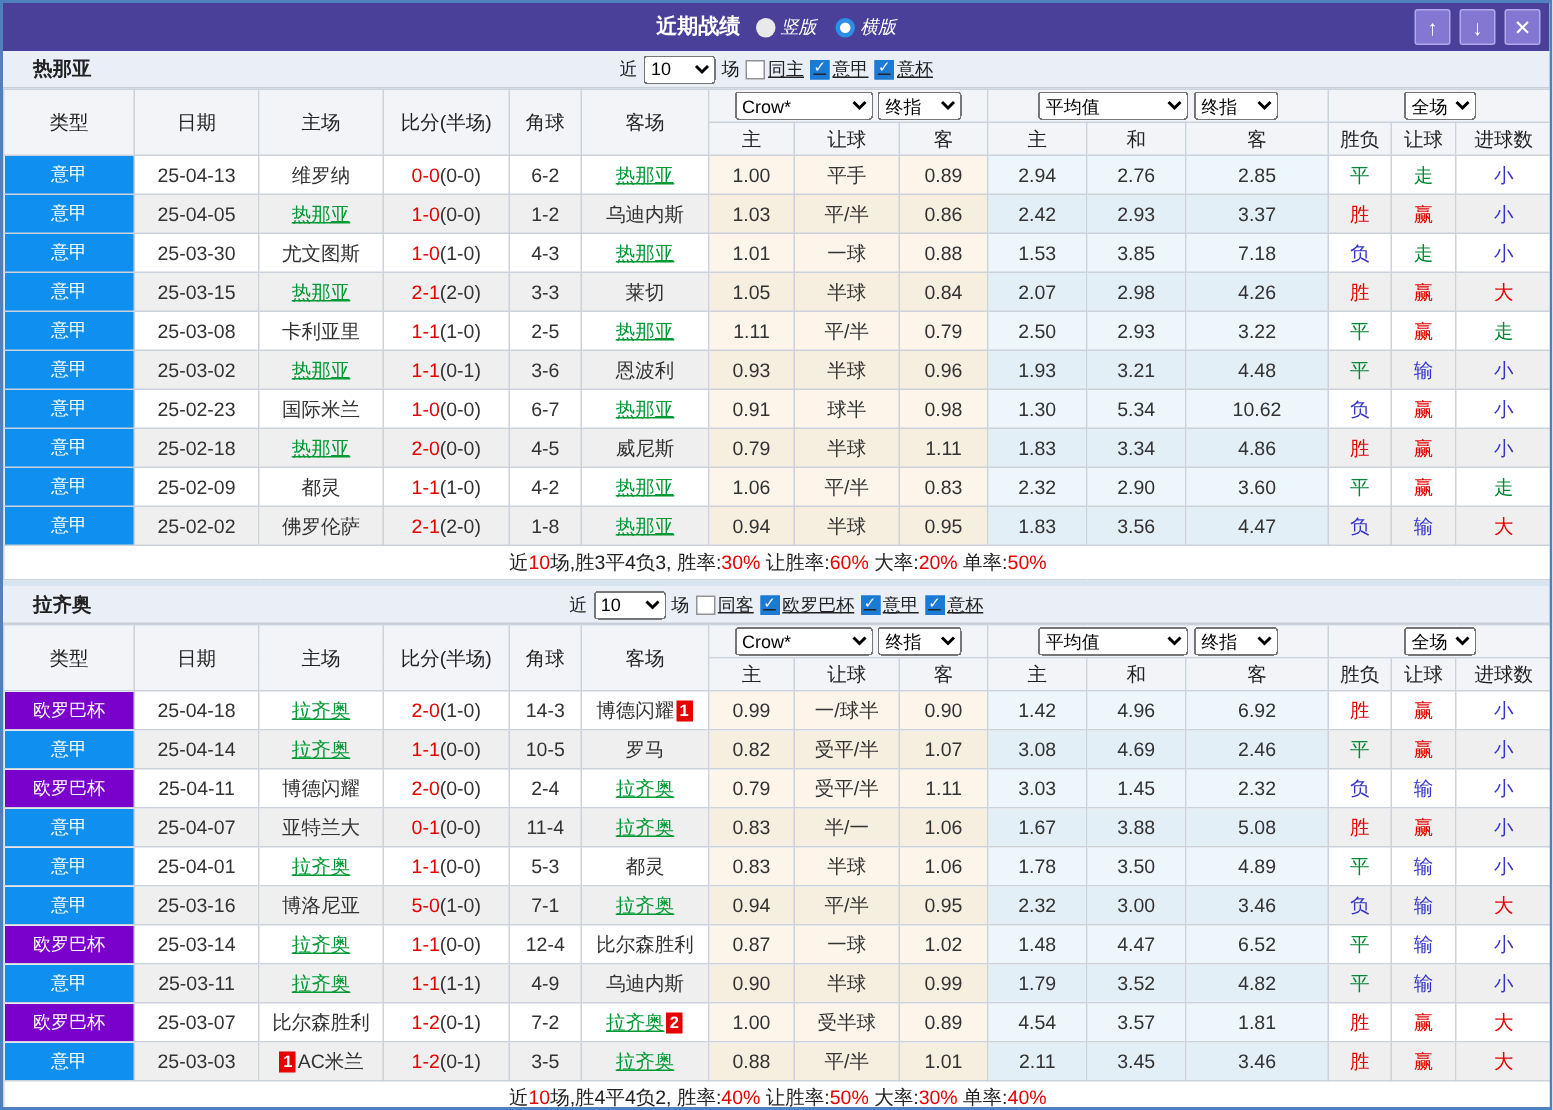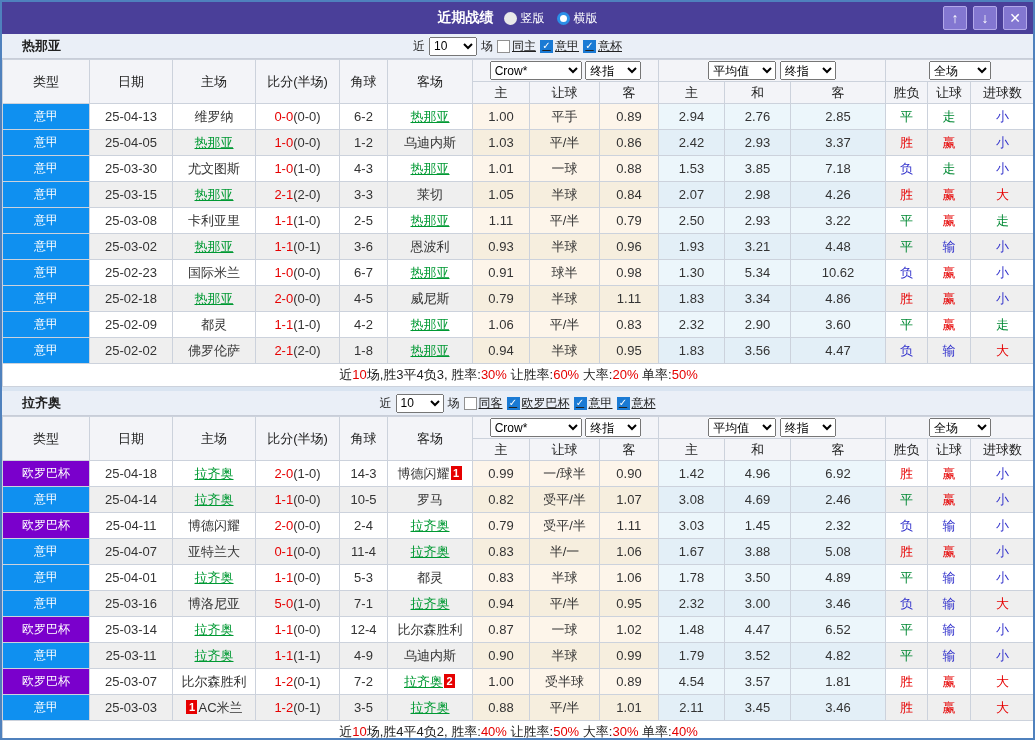--- a/index.html
+++ b/index.html
@@ -7,40 +7,40 @@
   .panel { width:1035px; height:740px; border:2px solid #4f81bd; background:#fff; overflow:hidden; }
 
   
   .titlebar { height:32px; background:#4a3f99; position:relative; display:flex; align-items:center; }
   .title-center { position:absolute; left:50%; transform:translateX(-50%); display:flex; align-items:center; gap:10px; white-space:nowrap; }
   .title-text { color:#fff; font-size:14px; font-weight:bold; }
   .radio-group { display:flex; align-items:center; gap:12px; }
   .radio-item { display:flex; align-items:center; gap:4px; cursor:pointer; }
   .radio { width:13px; height:13px; border-radius:50%; background:#e9e9e9; display:inline-block; }
   .radio.checked { width:13px; height:13px; background:#fff; border:3px solid #2b8fe8; }
-  .radio-label { color:#fff; font-size:12px; }
+  .radio-label { color:#fff; font-size:12px;font-style:italic; }
   .tb-buttons { position:absolute; right:6px; display:flex; gap:6px; }
   .tb-btn { width:24px; height:24px; background:#8377d1; border:1px solid #b3a9ea; border-radius:2px; color:#fff; font-size:14px; font-weight:bold; display:flex; align-items:center; justify-content:center; cursor:pointer; line-height:1; }
 
   
   .section-header { height:25px; background:#eaeff7; border-bottom:1px solid #c8cdd8; position:relative; display:flex; align-items:center; justify-content:center; }
   .team-name { position:absolute; left:20px; font-size:13px; font-weight:bold; color:#222; }
   .filters { display:flex; align-items:center; gap:4px; font-size:12px; color:#222; }
   .filters select { font-size:12px; height:19px; }
   .sel-count { width:48px; }
   .check-item { display:flex; align-items:center; gap:2px; cursor:pointer;text-decoration:underline; }
   .cb { width:13px; height:13px; border:1px solid #919191; background:#fff; display:inline-flex; align-items:center; justify-content:center; font-size:10px; color:#fff; line-height:1; }
   .cb.checked { background:#1a7ad4; border-color:#1a7ad4; }
 
   
   table { border-collapse:collapse; table-layout:fixed; width:1031px; }
   th, td { border:1px solid #ccd2dc; text-align:center; font-weight:normal; overflow:hidden; white-space:nowrap; }
   thead th { background:#f3f4f8; font-size:13px; color:#222; height:22px; }
   thead .grp select { font-size:12px; height:19px; }
-  .sel-crow { width:92px; } .sel-stage { width:56px; } .sel-avg { width:68px; } .sel-full { width:62px; }
+  .sel-crow { width:92px; } .sel-stage { width:56px; } .sel-avg { width:100px; } .sel-full { width:48px; }
   tbody td { height:26px; font-size:13px; color:#333; }
   tbody tr:nth-child(even) td { background:#efefef; }
   tbody tr:nth-child(odd) td { background:#ffffff; }
   tbody tr:nth-child(odd) td.crow-col { background:#fdf5ea; }
   tbody tr:nth-child(even) td.crow-col { background:#f6eede; }
   tbody tr:nth-child(odd) td.avg-col { background:#ecf6fb; }
   tbody tr:nth-child(even) td.avg-col { background:#e3eff7; }
   td.type-cell { color:#fff; font-size:12px; }
   tbody tr:nth-child(odd) td.type-cell, tbody tr:nth-child(even) td.type-cell { background:inherit; }
   .score-main { color:#e60000; }

